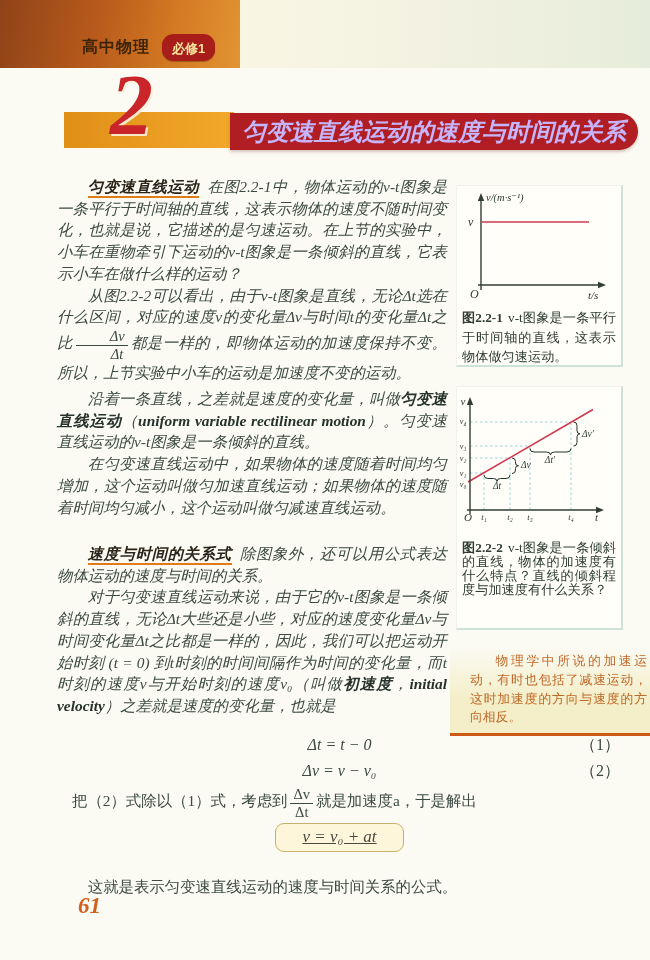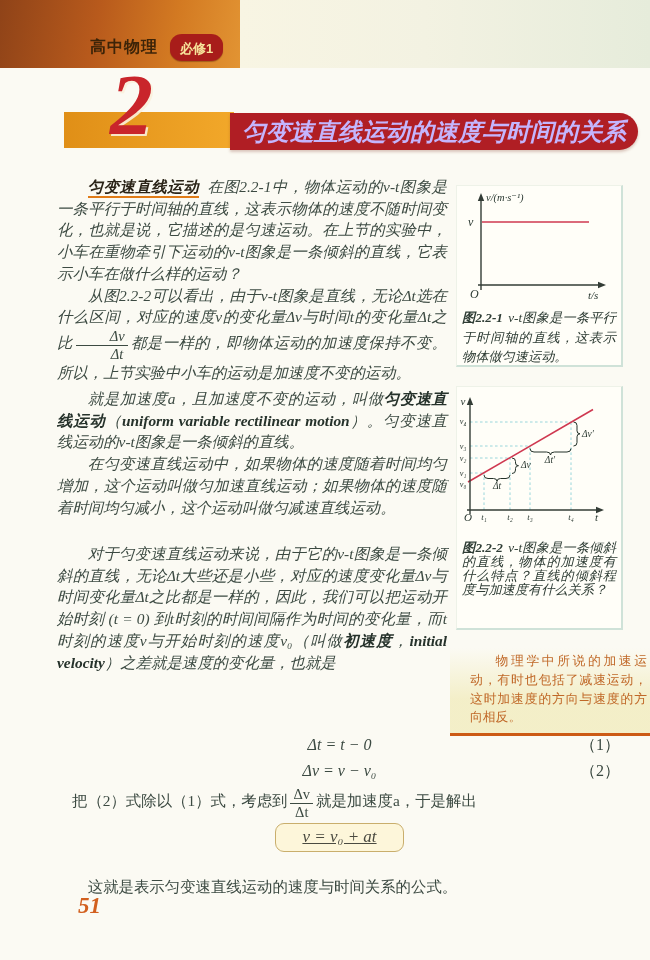--- a/index.html
+++ b/index.html
@@ -5,21 +5,21 @@
   html,body{margin:0;padding:0;}
   .page{position:relative;width:650px;height:960px;background:#fbfaf3;overflow:hidden;
         font-family:"Liberation Serif","DejaVu Serif",serif;color:#3c4a42;}
   
   .top-strip{position:absolute;left:240px;top:0;width:410px;height:68px;
              background:linear-gradient(90deg,#f8f5e3 0%,#f3f2e2 45%,#e6ecdb 100%);}
   .head-block{position:absolute;left:0;top:0;width:240px;height:68px;
               background:linear-gradient(100deg,#8f4318 0%,#b85a1c 40%,#d37a22 70%,#e3953а 100%);
               background:linear-gradient(100deg,#8f4318 0%,#b85a1c 40%,#d37a22 72%,#e29433 100%);}
   .head-inner{position:absolute;left:82px;top:34px;display:flex;align-items:center;gap:12px;
-              font-family:"Liberation Sans","DejaVu Sans",sans-serif;margin-left:8px;}
+              font-family:"Liberation Sans","DejaVu Sans",sans-serif;}
   .subject{font-size:16px;font-weight:bold;color:#3d2408;letter-spacing:1px;}
   .badge{background:#a81d1a;border-radius:12px/11px;padding:6px 10px 3px;
          font-size:13px;font-weight:bold;color:#f7e49a;box-shadow:0 1px 1px rgba(60,20,0,.35);}
   
   .chapter-num{position:absolute;left:110px;top:64px;font-size:86px;line-height:82px;
                font-weight:bold;font-style:italic;color:#c9252b;
                text-shadow:2px 2px 0 rgba(250,240,220,.9);z-index:3;}
   .orange-bar{position:absolute;left:64px;top:112px;width:170px;height:36px;
               background:linear-gradient(90deg,#e08f17,#f2a82a);z-index:1;}
   .title-banner{position:absolute;left:230px;top:113px;width:408px;height:37px;
@@ -52,21 +52,21 @@
   .para-g{position:absolute;left:57px;top:877px;width:420px;font-size:15.4px;text-indent:2em;}
   .page-num{position:absolute;left:78px;top:893px;font-size:23px;font-style:italic;
             font-weight:bold;color:#d2601f;}
   
   .fig-card{position:absolute;left:456px;width:164px;background:#fffef8;
             border-right:2px solid #cfe2d8;border-bottom:2px solid #cfe2d8;
             border-top:1px solid #eef2e8;border-left:1px solid #eef2e8;}
   .fig1{top:185px;height:179px;}
   .fig2{top:386px;height:241px;}
   .fig-cap{margin:4px 5px 8px;font-size:13.2px;line-height:19.5px;text-align:justify;
-           color:#2e3c34;font-style:italic;}
+           color:#2e3c34;}
   .fig2 .fig-cap{margin-top:12px;line-height:14px;}
   .fig-label{font-weight:bold;margin-right:.4em;}
   svg text{font-family:"Liberation Serif","DejaVu Serif",serif;fill:#2c3a33;}
   .it{font-style:italic;}
   
   .note{position:absolute;left:450px;top:648px;width:177px;padding:4px 20px 6px;
         font-size:12.8px;line-height:18.8px;color:#c06828;text-align:justify;
         text-indent:2em;border-bottom:3px solid #cc5a14;
         background:linear-gradient(180deg,rgba(245,241,206,0) 0%,rgba(243,238,198,.95) 60%);}
 </style>
@@ -88,42 +88,43 @@
   <div class="title-banner">
     <span>匀变速直线运动的速度与时间的关系</span>
   </div>
 
   <div class="body-block" style="top:176px;">
     <p><span class="sec-head">匀变速直线运动</span><span>在图2.2-1中，物体运动的v-t图象是一条平行于时间轴的直线，这表示物体的速度不随时间变化，也就是说，它描述的是匀速运动。在上节的实验中，小车在重物牵引下运动的v-t图象是一条倾斜的直线，它表示小车在做什么样的运动？</span></p>
     <p><span>从图2.2-2可以看出，由于v-t图象是直线，无论Δt选在什么区间，对应的速度v的变化量Δv与时间t的变化量Δt之比</span><span class="frac"><span class="num">Δv</span><span class="den">Δt</span></span><span>都是一样的，即物体运动的加速度保持不变。所以，上节实验中小车的运动是加速度不变的运动。</span></p>
   </div>
 
   <div class="body-block" style="top:388px;">
-    <p><span>就是加速度a，且加速度不变的运动，叫做</span><b class="term">匀变速直线运动</b><span>（</span><b class="term">uniform variable rectilinear motion</b><span>）。匀变速直线运动的v-t图象是一条倾斜的直线。</span></p>
+    <p><span>沿着一条直线，之差就是速度的变化量，叫做</span><b class="term">匀变速直线运动</b><span>（</span><b class="term">uniform variable rectilinear motion</b><span>）。匀变速直线运动的v-t图象是一条倾斜的直线。</span></p>
     <p>在匀变速直线运动中，如果物体的速度随着时间均匀增加，这个运动叫做匀加速直线运动；如果物体的速度随着时间均匀减小，这个运动叫做匀减速直线运动。</p>
   </div>
 
   <div class="body-block" style="top:543px;">
+    <p><span class="sec-head">速度与时间的关系式</span><span>除图象外，还可以用公式表达物体运动的速度与时间的关系。</span></p>
     <p><span>对于匀变速直线运动来说，由于它的v-t图象是一条倾斜的直线，无论Δt大些还是小些，对应的速度变化量Δv与时间变化量Δt之比都是一样的，因此，我们可以把运动开始时刻 (t = 0) 到t时刻的时间间隔作为时间的变化量，而t时刻的速度v与开始时刻的速度v₀（叫做</span><b class="term">初速度</b><span>，</span><b class="term">initial velocity</b><span>）之差就是速度的变化量，也就是</span></p>
   </div>
 
   <div class="eq-zone">
     <div class="eq-row"><span>Δt = t − 0</span><span class="eq-num">（1）</span></div>
     <div class="eq-row"><span>Δv = v − v₀</span><span class="eq-num">（2）</span></div>
   </div>
 
   <div class="para-f"><span>把（2）式除以（1）式，考虑到</span><span class="frac"><span class="num">Δv</span><span class="den">Δt</span></span><span>就是加速度a，于是解出</span></div>
 
   <div class="box-zone">
     <span class="formula-box">v = v₀ + at</span>
   </div>
 
   <div class="para-g">这就是表示匀变速直线运动的速度与时间关系的公式。</div>
 
-  <div class="page-num">51</div>
+  <div class="page-num">61</div>
 
   <div class="fig-card fig1">
     <svg width="164" height="114" viewBox="0 0 164 114">
       <g stroke="#333c36" stroke-width="1.4">
         <line x1="24" y1="104" x2="24" y2="13"></line>
         <line x1="21" y1="99" x2="143" y2="99"></line>
       </g>
       <polygon points="24,7 20.8,15 27.2,15" fill="#333c36"></polygon>
       <polygon points="149,99 141,95.8 141,102.2" fill="#333c36"></polygon>
       <line x1="25" y1="36" x2="132" y2="36" stroke="#cf3850" stroke-width="1.6"></line>

